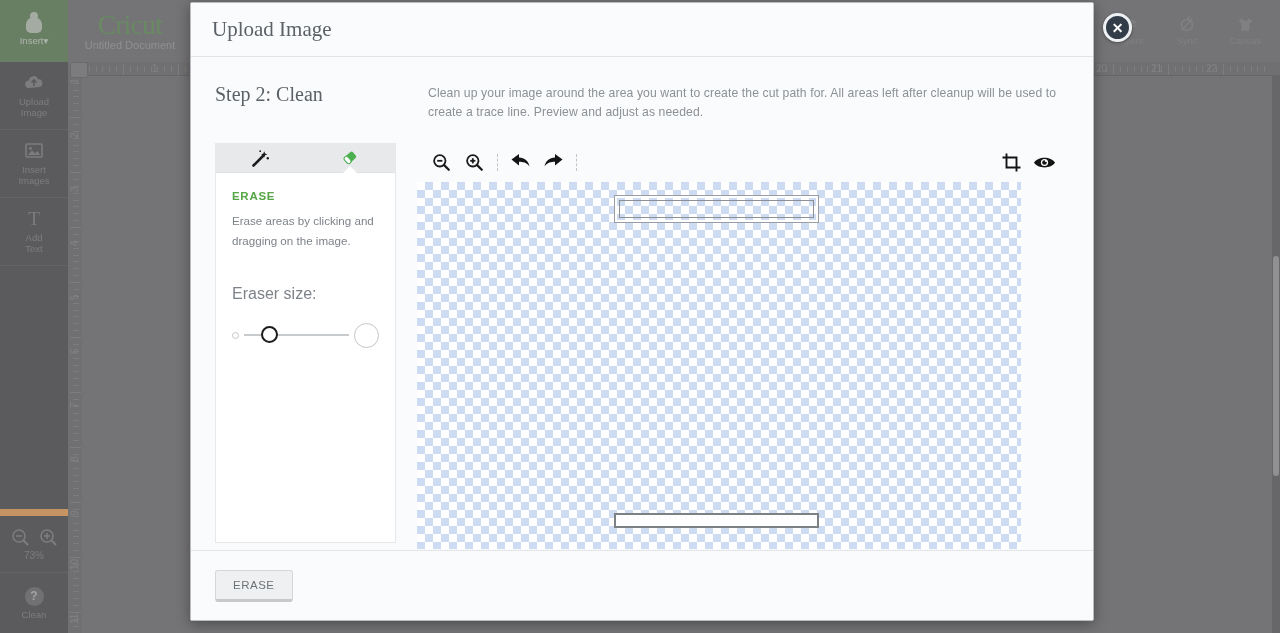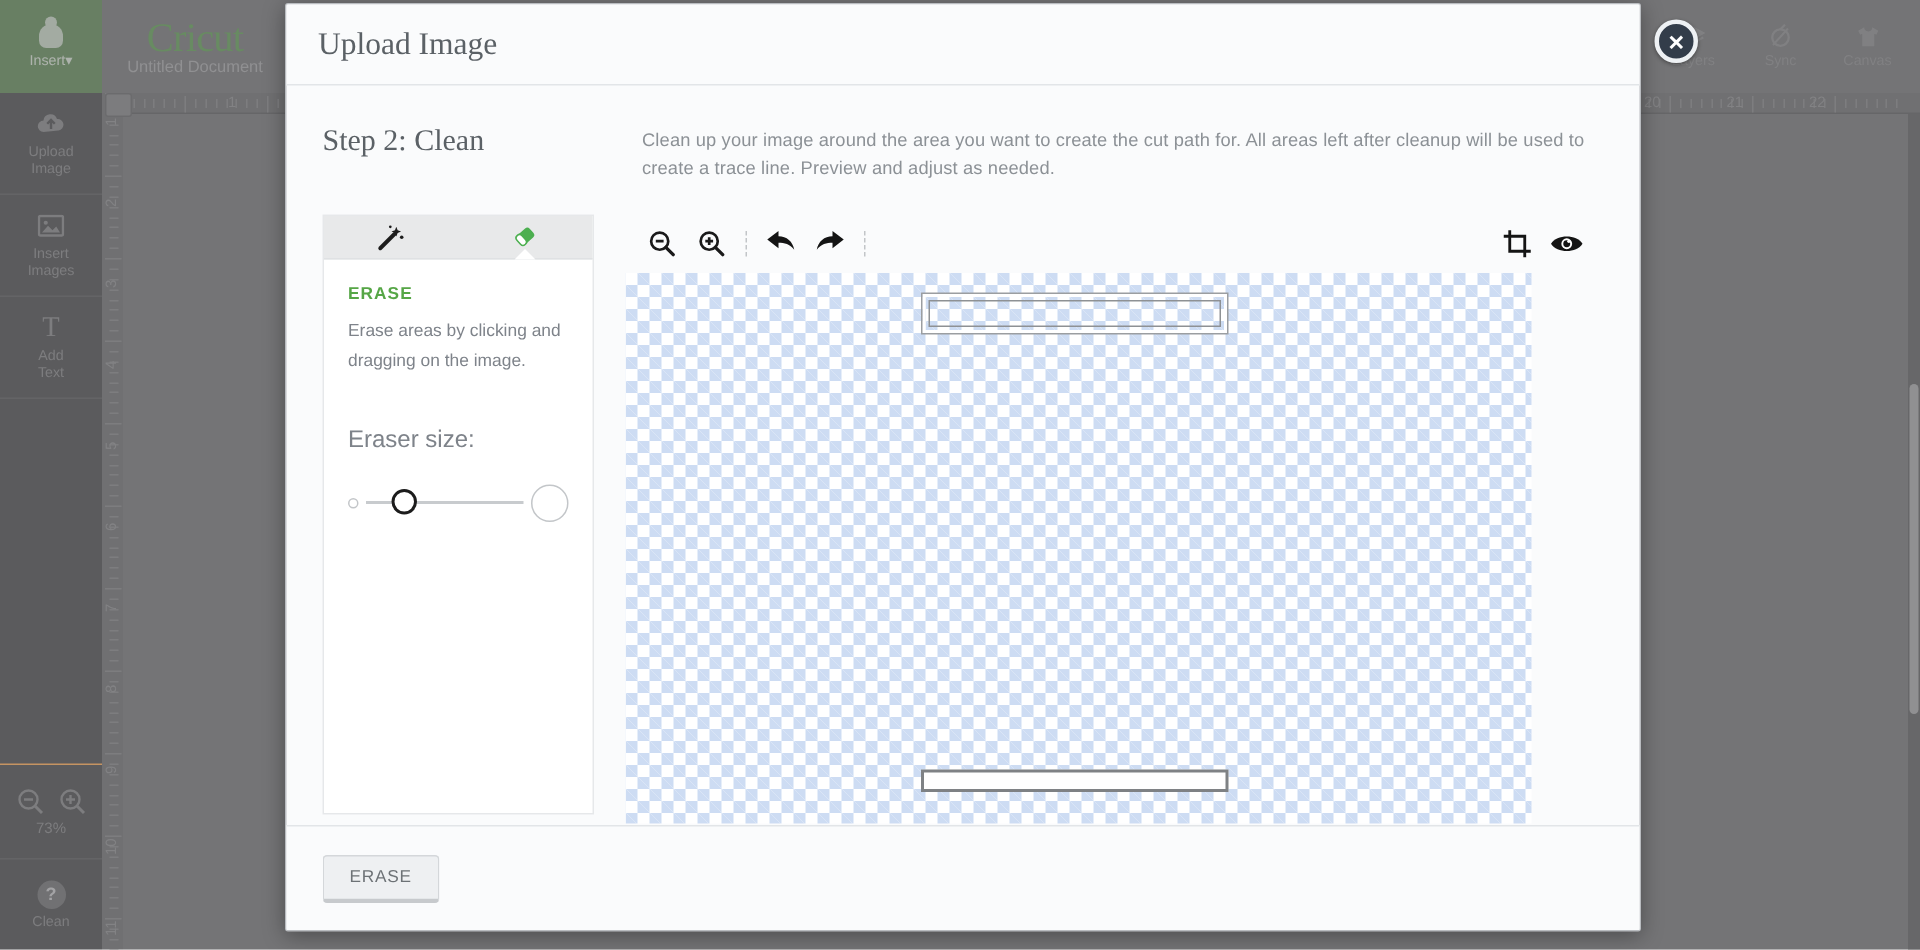--- a/index.html
+++ b/index.html
@@ -55,21 +55,21 @@
   .bg-nav-item .nicon {
     width: 20px; height: 18px; margin-bottom: 4px;
     color: #9b9b9b;
     display: flex; align-items: center; justify-content: center;
     font-size: 17px;
   }
   .bg-bottom { position: absolute; bottom: 0; left: 0; width: 68px; }
   .bg-zoom {
     height: 64px; display: flex; flex-direction: column;
     align-items: center; justify-content: center;
-    border-bottom: 1px solid #7a7a7a; border-top: 1px solid #fdba74;
+    border-bottom: 1px solid #7a7a7a; border-top: 7px solid #fdba74;
     color: #9b9b9b; font-size: 10px;
   }
   .bg-zoom .zrow { display: flex; gap: 9px; margin-bottom: 3px; }
   .bg-help {
     height: 60px; display: flex; flex-direction: column;
     align-items: center; justify-content: center;
     color: #9b9b9b; font-size: 9.5px;
   }
   .bg-help .qcircle {
     width: 19px; height: 19px; border-radius: 50%;

